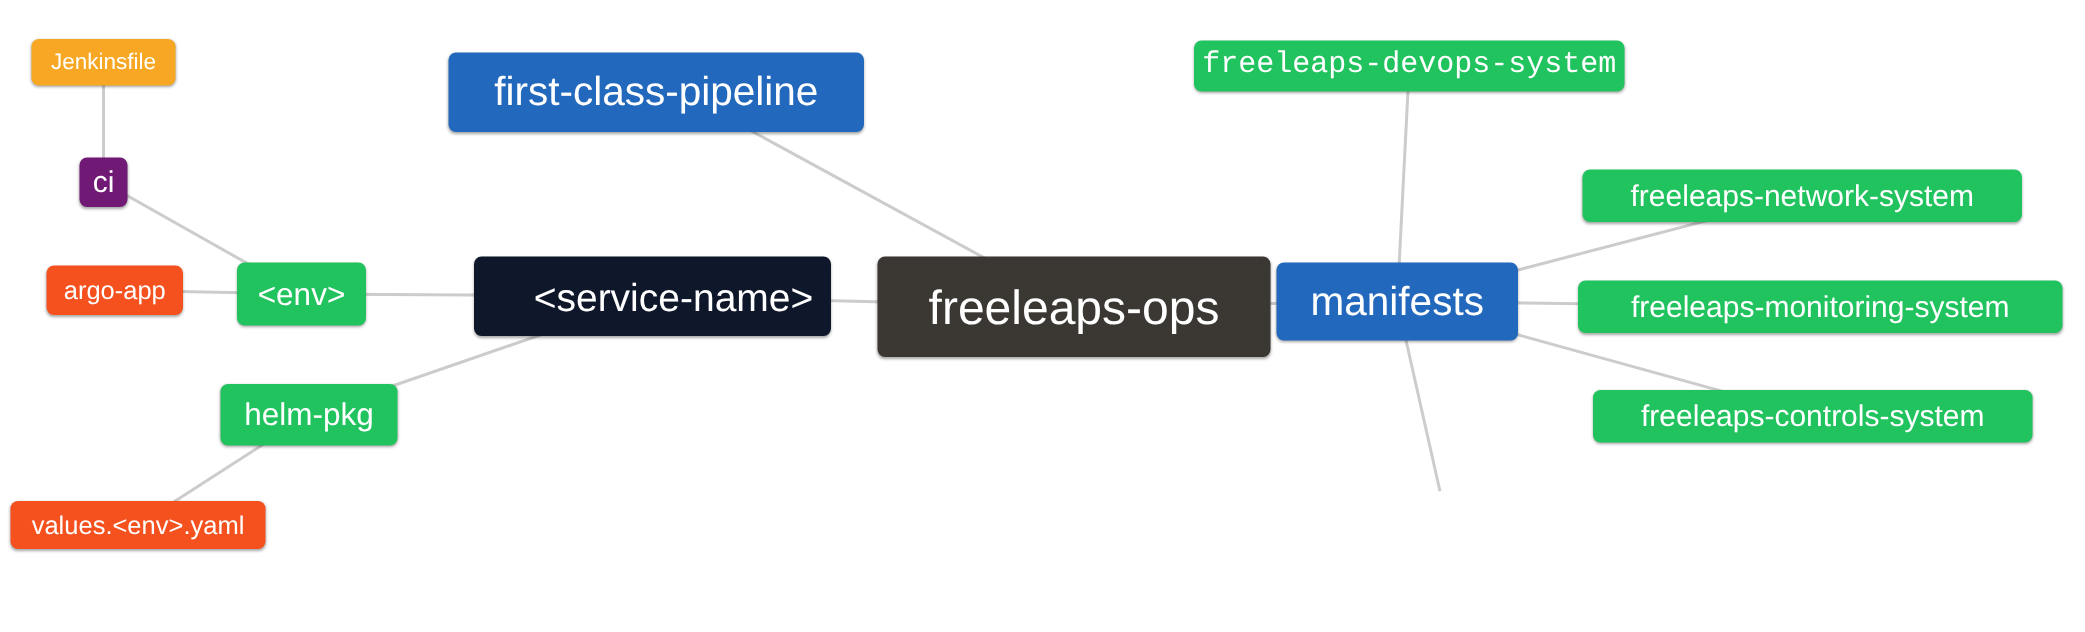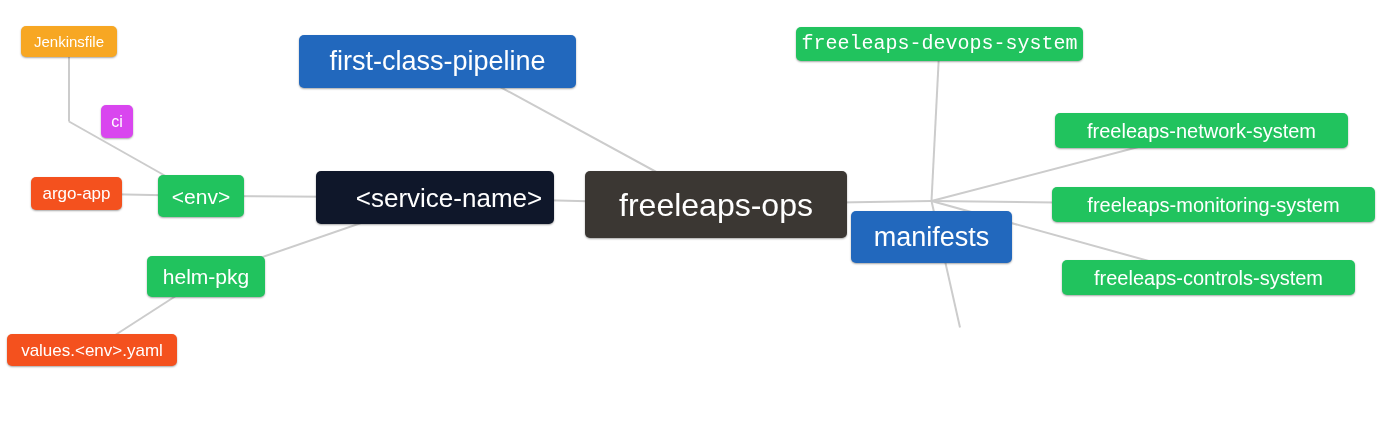--- a/index.html
+++ b/index.html
@@ -57,37 +57,37 @@
     <line x1="716" y1="204.5" x2="931.5" y2="201"></line>
     <line x1="931.5" y1="201" x2="939.5" y2="44"></line>
     <line x1="931.5" y1="201" x2="1201.5" y2="130.5"></line>
     <line x1="931.5" y1="201" x2="1213.5" y2="204.5"></line>
     <line x1="931.5" y1="201" x2="1208.5" y2="277.5"></line>
     <line x1="931.5" y1="201" x2="960" y2="327.5"></line>
   </svg>
 
   <div class="node" style="left: 21px; top: 26px; width: 96px; height: 31px; font-size: 15px; background-color: rgb(247, 167, 35);">Jenkinsfile</div>
 
-  <div class="node" style="left: 53px; top: 105px; width: 32px; height: 33px; font-size: 16px; background-color: #d946ef; margin-left: 48px;">ci</div>
+  <div class="node" style="left: 53px; top: 105px; width: 32px; height: 33px; font-size: 20px; background-color: #701a75;">ci</div>
 
   <div class="node" style="left: 31px; top: 177px; width: 91px; height: 33px; font-size: 17px; background-color: rgb(244, 81, 30);">argo-app</div>
 
   <div class="node" style="left: 158px; top: 175px; width: 86px; height: 42px; font-size: 21px; background-color: rgb(33, 195, 94);">&lt;env&gt;</div>
 
   <div class="node" style="left: 147px; top: 256px; width: 118px; height: 41px; font-size: 21px; background-color: rgb(33, 195, 94);">helm-pkg</div>
 
   <div class="node" style="left: 7px; top: 334px; width: 170px; height: 32px; font-size: 17px; background-color: rgb(244, 81, 30);">values.&lt;env&gt;.yaml</div>
 
   <div class="node" style="left: 299px; top: 35px; width: 277px; height: 53px; font-size: 27px; background-color: rgb(34, 104, 189);">first-class-pipeline</div>
 
   <div class="node" style="left: 316px; top: 171px; width: 238px; height: 53px; font-size: 26px; background-color: #0f172a; padding-left: 28px;">&lt;service-name&gt;</div>
 
   <div class="node" style="left: 585px; top: 171px; width: 262px; height: 67px; font-size: 32px; background-color: rgb(59, 55, 51);">freeleaps-ops</div>
 
-  <div class="node" style="left: 851px; top: 175px; width: 161px; height: 52px; font-size: 27px; background-color: rgb(34, 104, 189); margin-top: 36px;">manifests</div>
+  <div class="node" style="left: 851px; top: 175px; width: 161px; height: 52px; font-size: 27px; background-color: rgb(34, 104, 189);">manifests</div>
 
   <div class="node" style="left: 796px; top: 27px; width: 287px; height: 34px; font-size: 20px; background-color: rgb(33, 195, 94); font-family: Liberation Mono, monospace;">freeleaps-devops-system</div>
 
   <div class="node" style="left: 1055px; top: 113px; width: 293px; height: 35px; font-size: 20px; background-color: rgb(33, 195, 94);">freeleaps-network-system</div>
 
   <div class="node" style="left: 1052px; top: 187px; width: 323px; height: 35px; font-size: 20px; background-color: rgb(33, 195, 94);">freeleaps-monitoring-system</div>
 
   <div class="node" style="left: 1062px; top: 260px; width: 293px; height: 35px; font-size: 20px; background-color: rgb(33, 195, 94);">freeleaps-controls-system</div>
 
 

